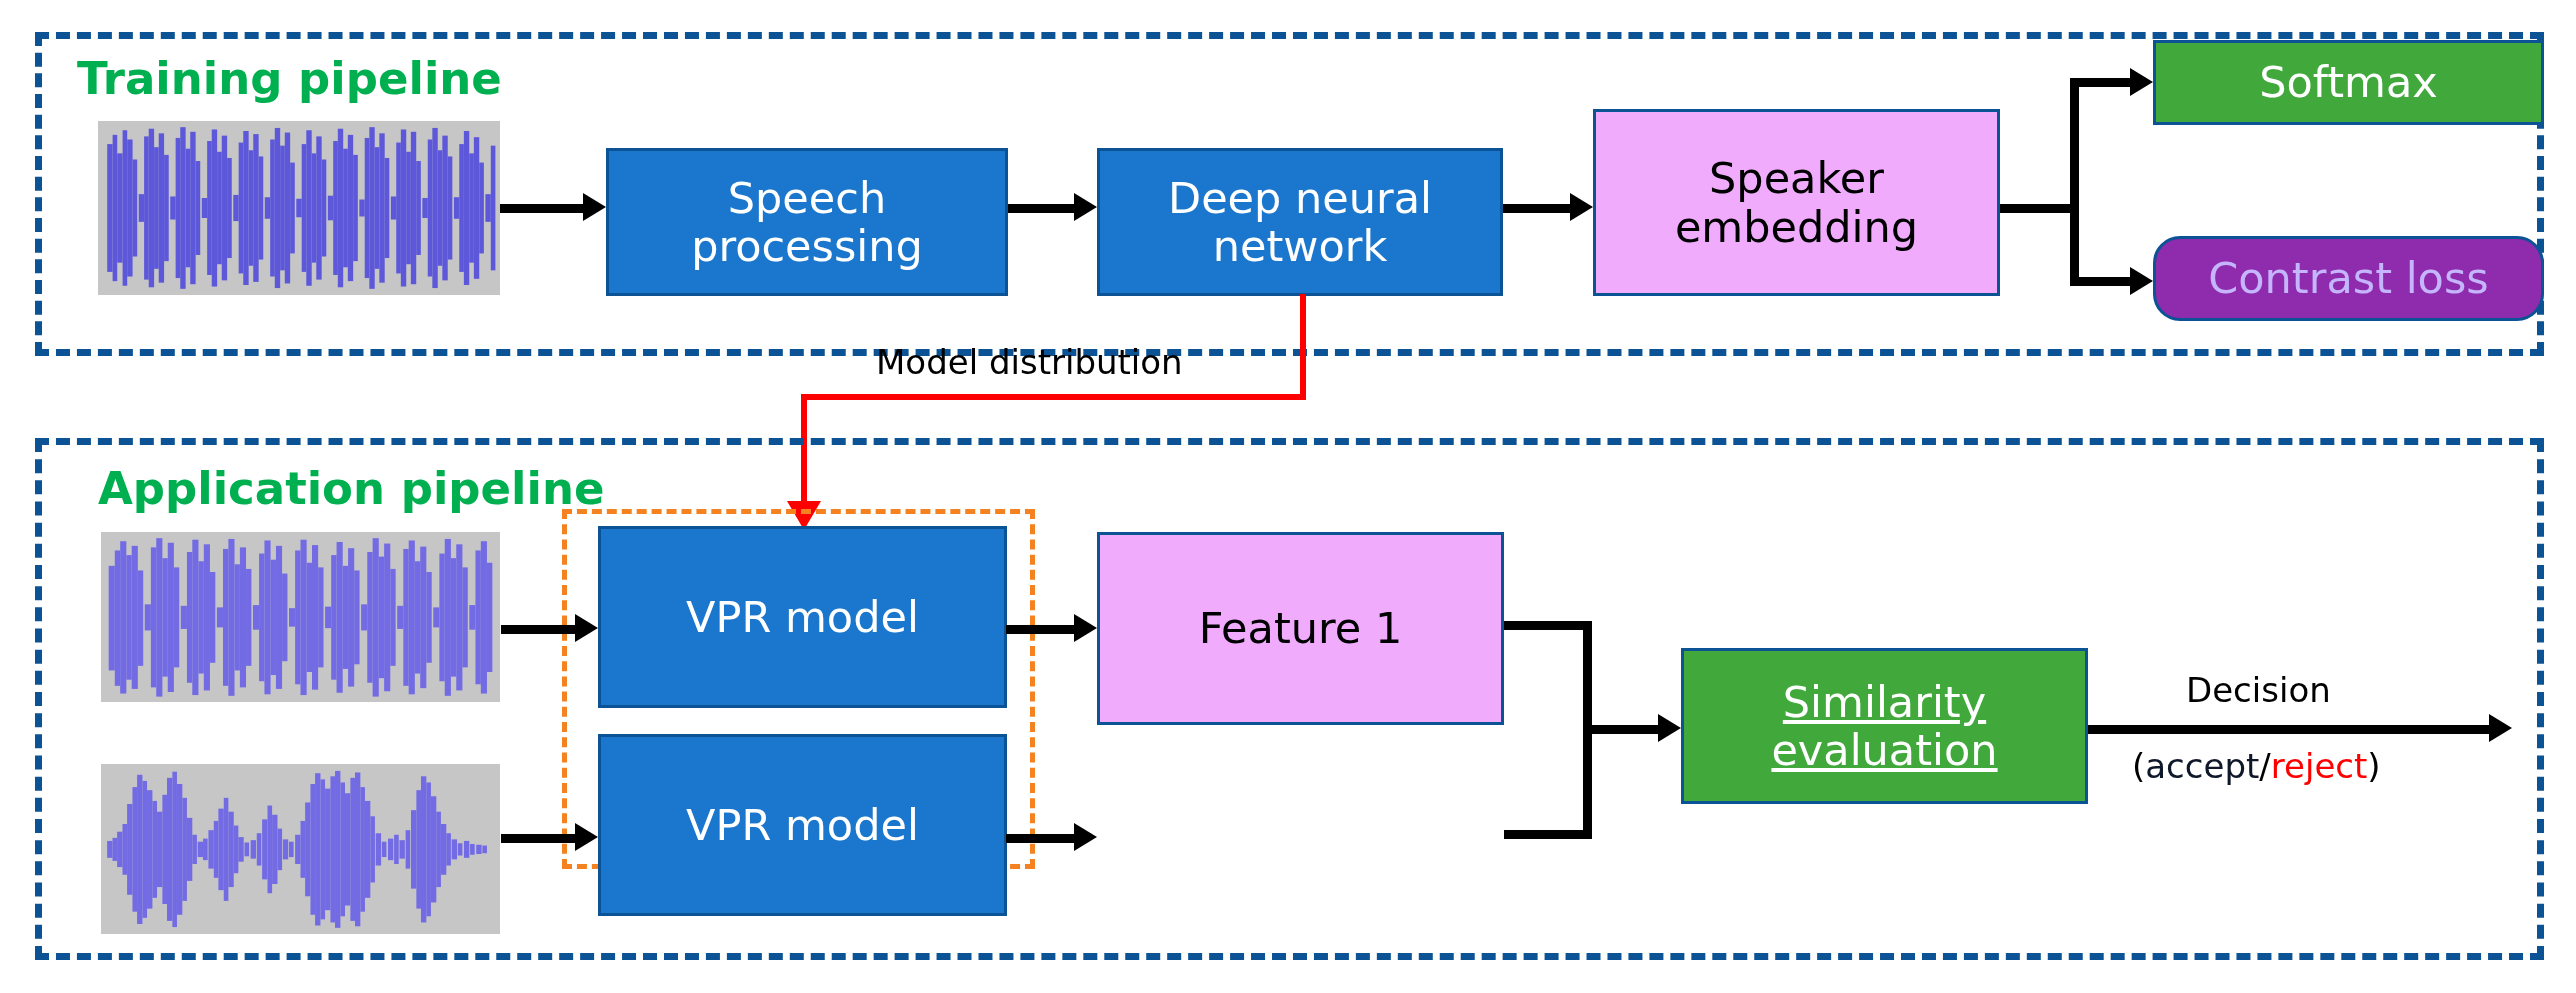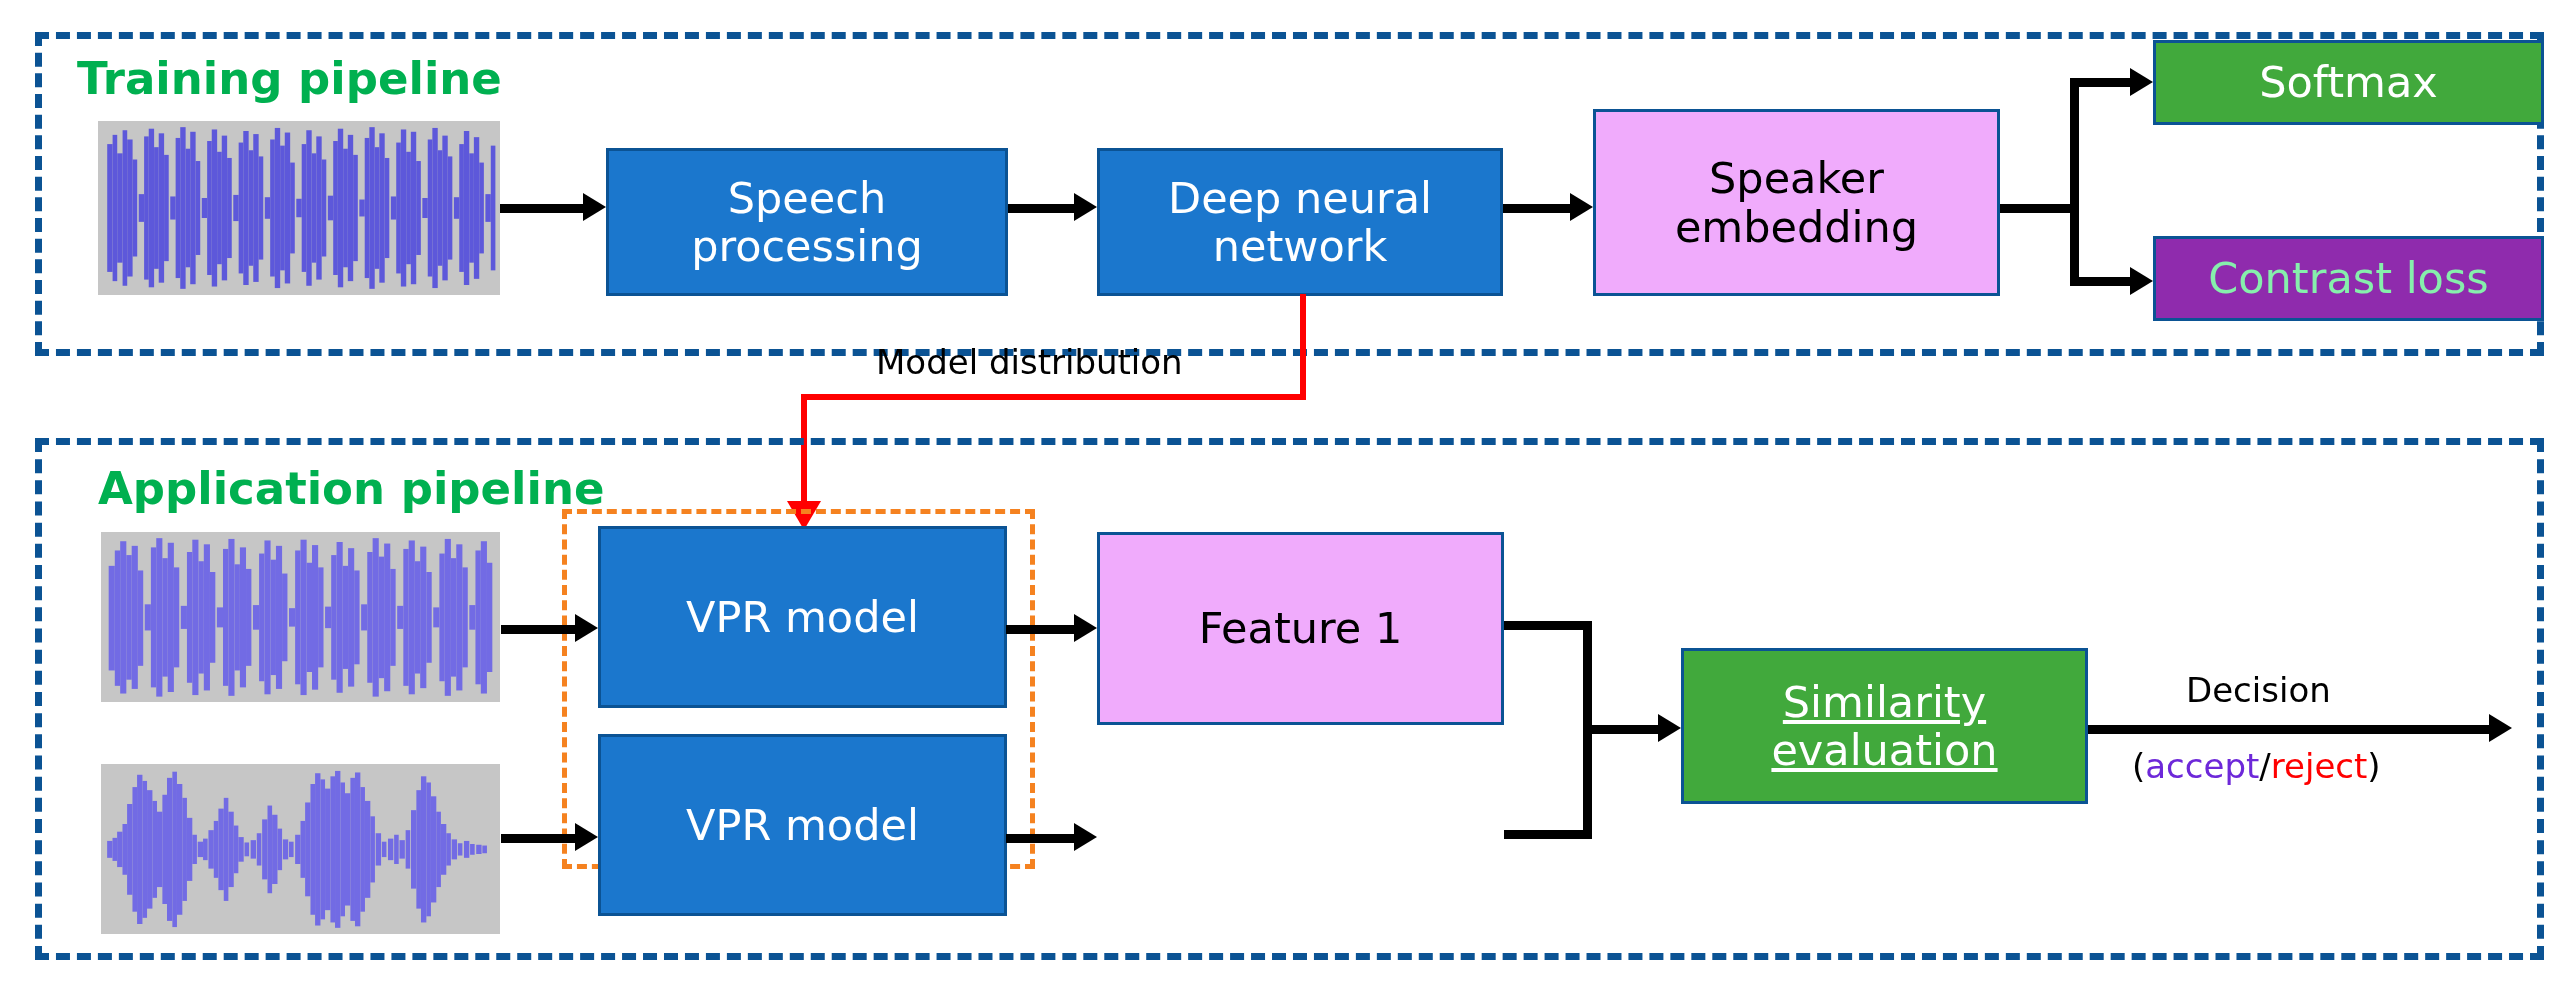--- a/index.html
+++ b/index.html
@@ -49,21 +49,21 @@
     align-items: center;
     justify-content: center;
     text-align: center;
     line-height: 1.12;
     font-size: 43px;
     white-space: pre-line;
   }
   .node.blue   { background: #1B77CD; color: #ffffff; }
   .node.orange { background: #f0abfc; color: #000000; }
   .node.green  { background: #41A93C; color: #ffffff; }
-  .node.purple { background: #8F2BAD; color: #86efac; }
+  .node.purple { background: #8F2BAD; color: #c4b5fd; border-radius: 27px; }
 
   
   .waveform {
     position: absolute;
     background: #C6C6C6;
     overflow: hidden;
   }
   .waveform svg { display: block; width: 100%; height: 100%; }
 
   
@@ -87,21 +87,21 @@
   }
 
   
   .label {
     position: absolute;
     color: #000000;
     font-size: 34px;
     white-space: nowrap;
     line-height: 1.15;
   }
-  .label .accept { color: #6d28d9; margin-top: 43px; }
+  .label .accept { color: #0f172a; margin-top: 43px; }
   .label .reject { color: #FF0000; }
 </style>
 </head>
 <body>
 
 <div id="canvas">
 
   <div class="pipeline-box" style="left:35px; top:32px; width:2509px; height:324px;"></div>
 
   <div class="pipeline-title" style="left:77px; top:56px;">Training pipeline</div>

